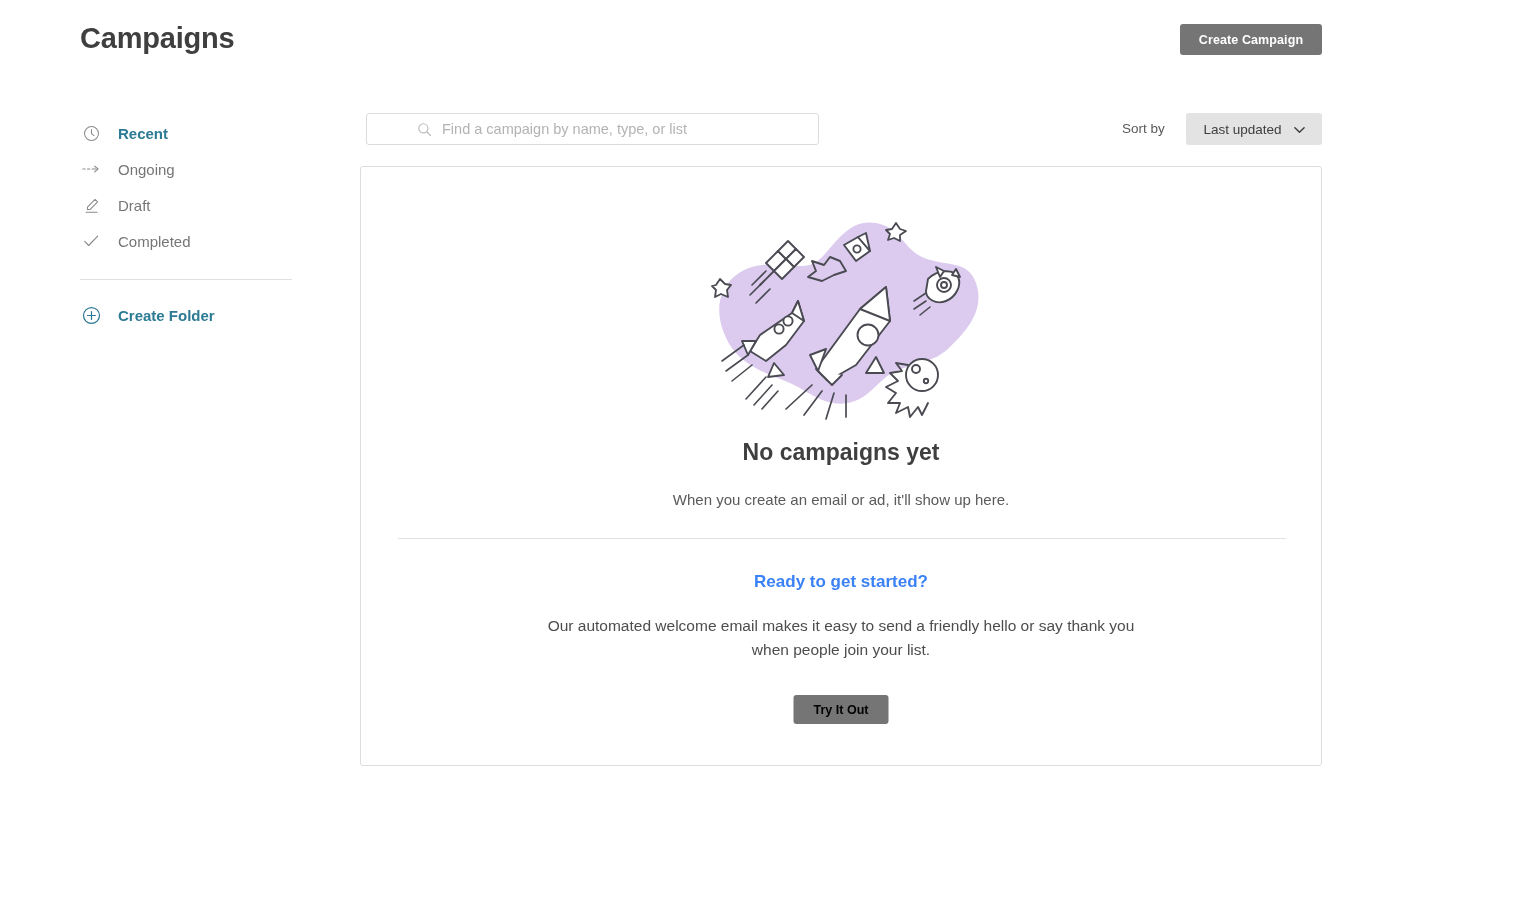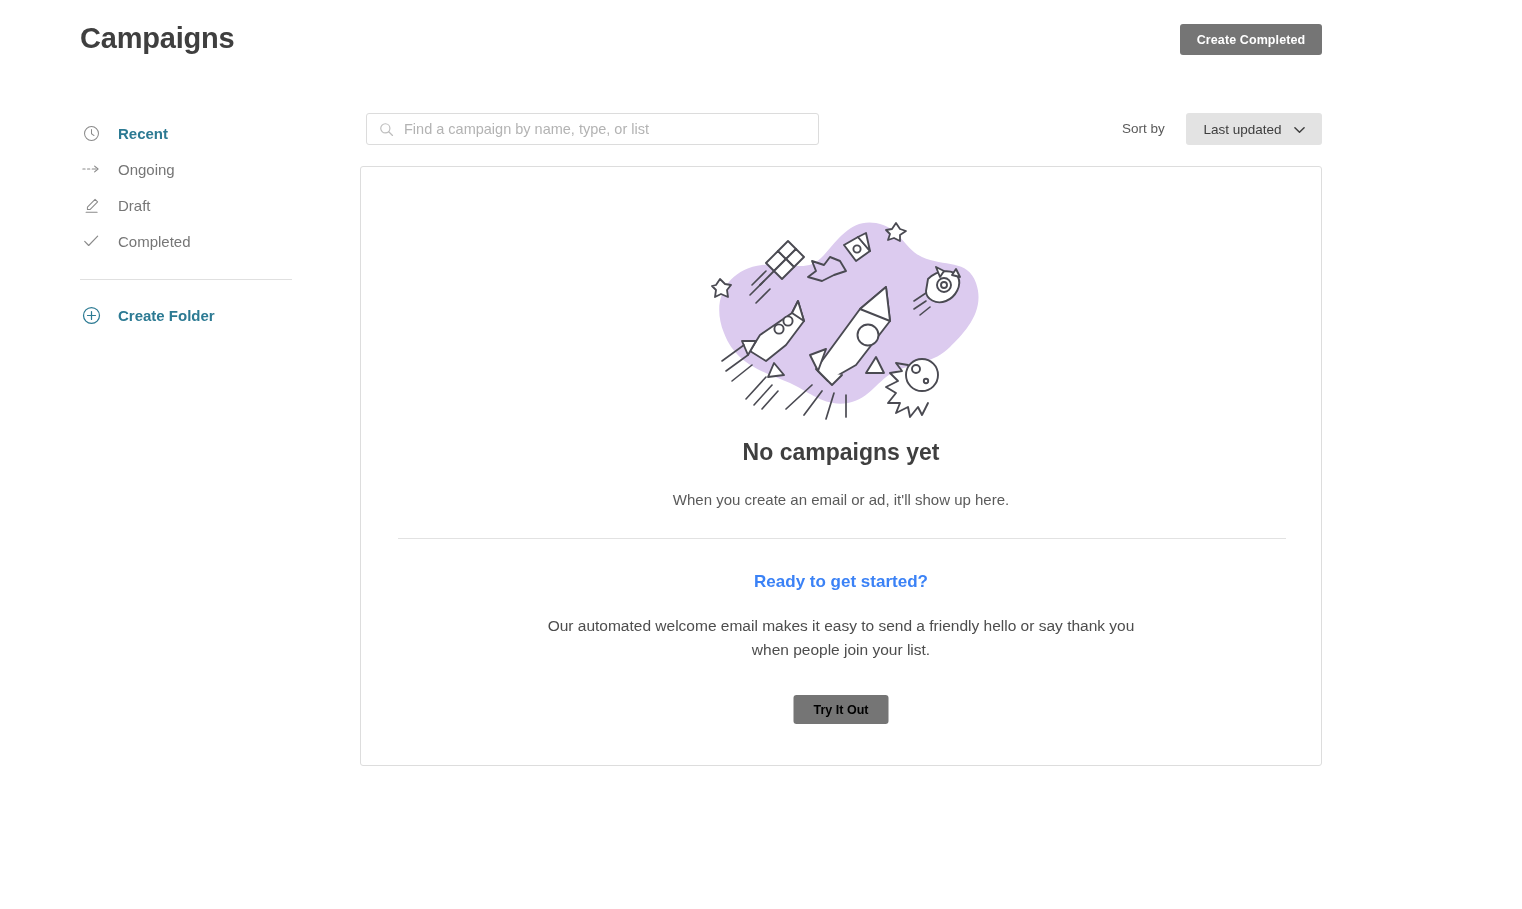--- a/index.html
+++ b/index.html
@@ -48,21 +48,21 @@
   .create-folder {
     display: flex; align-items: center; margin-top: 24px; cursor: pointer;
   }
   .create-folder .nav-label { color: #2c7a93; font-weight: 600; font-size: 15px; }
 
   
   .search-wrap {
     position: absolute; left: 366px; top: 113px;
     width: 453px; height: 32px;
     border: 1px solid #dcdcdc; border-radius: 3px;
-    display: flex; align-items: center; background: #fff;
+    display: flex; align-items: center; background: #fff; padding-left: 38px;
   }
   .search-icon { margin: 0 10px 0 12px; display:flex; }
   .search-input {
     border: none; outline: none; background: transparent;
     font-size: 14.5px; font-family: "Liberation Sans", sans-serif;
     color: #4a4a4a; width: 400px; padding: 0;
   }
   .search-input::placeholder { color: #b3b3b3; }
 
   .sortby-label {
@@ -116,21 +116,21 @@
     display: flex; align-items: center; justify-content: center;
   }
 </style>
 </head>
 <body>
 
 <div class="page">
 
   <div class="page-title">Campaigns</div>
 
-  <button class="create-campaign-btn">Create Completed</button>
+  <button class="create-campaign-btn">Create Campaign</button>
 
   <div class="sidebar">
 
     <div class="nav-item active">
       <span class="nav-icon">
         <svg width="17" height="17" viewBox="0 0 20 20" fill="none">
           <circle cx="10" cy="10" r="8.2" stroke="#8a8a8a" stroke-width="1.2"></circle>
           <path d="M10 5.4V10.2L13 12.4" stroke="#8a8a8a" stroke-width="1.2" stroke-linecap="round"></path>
         </svg>
       </span>

